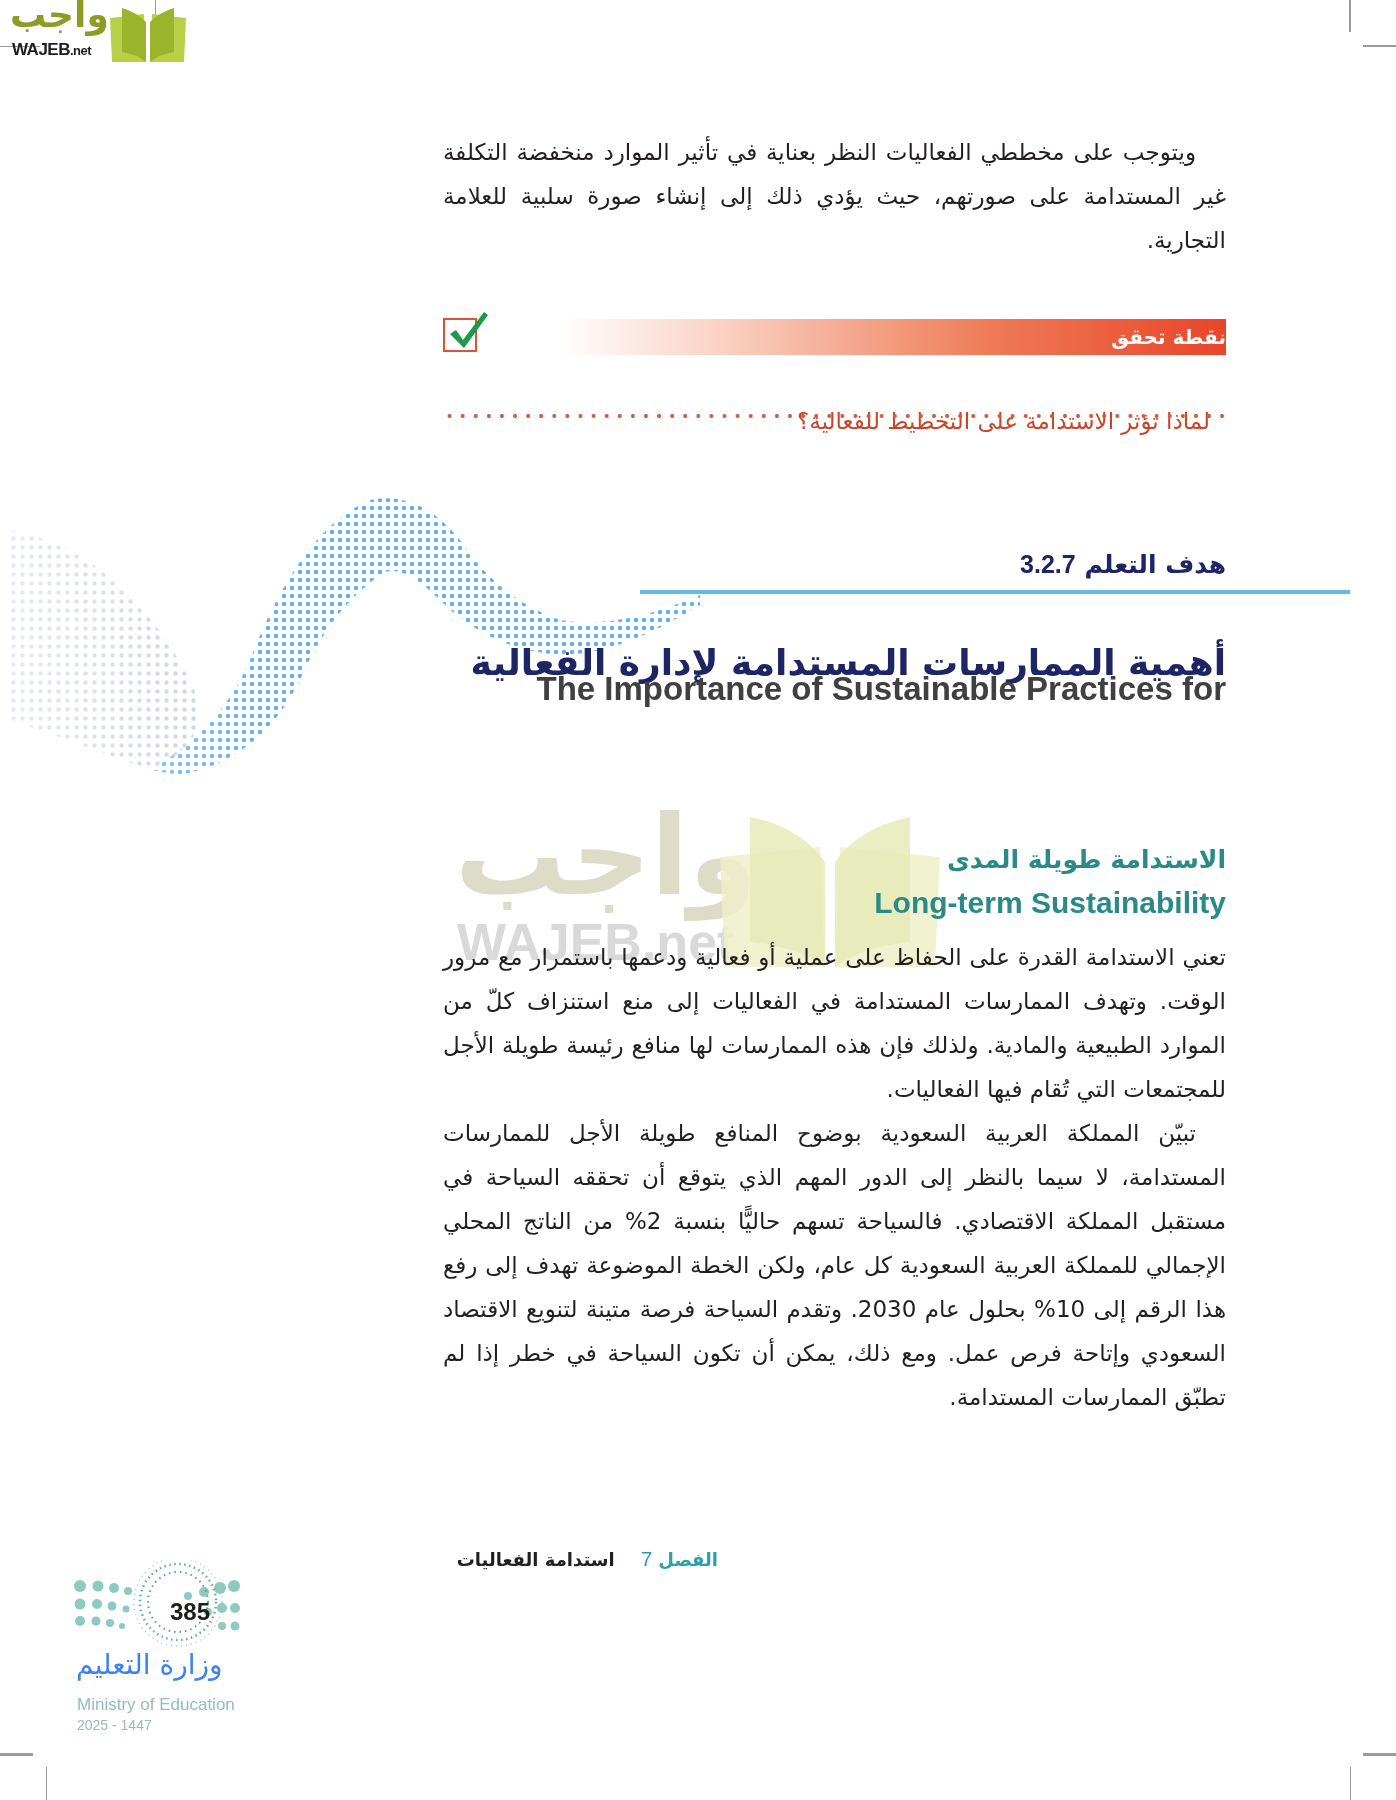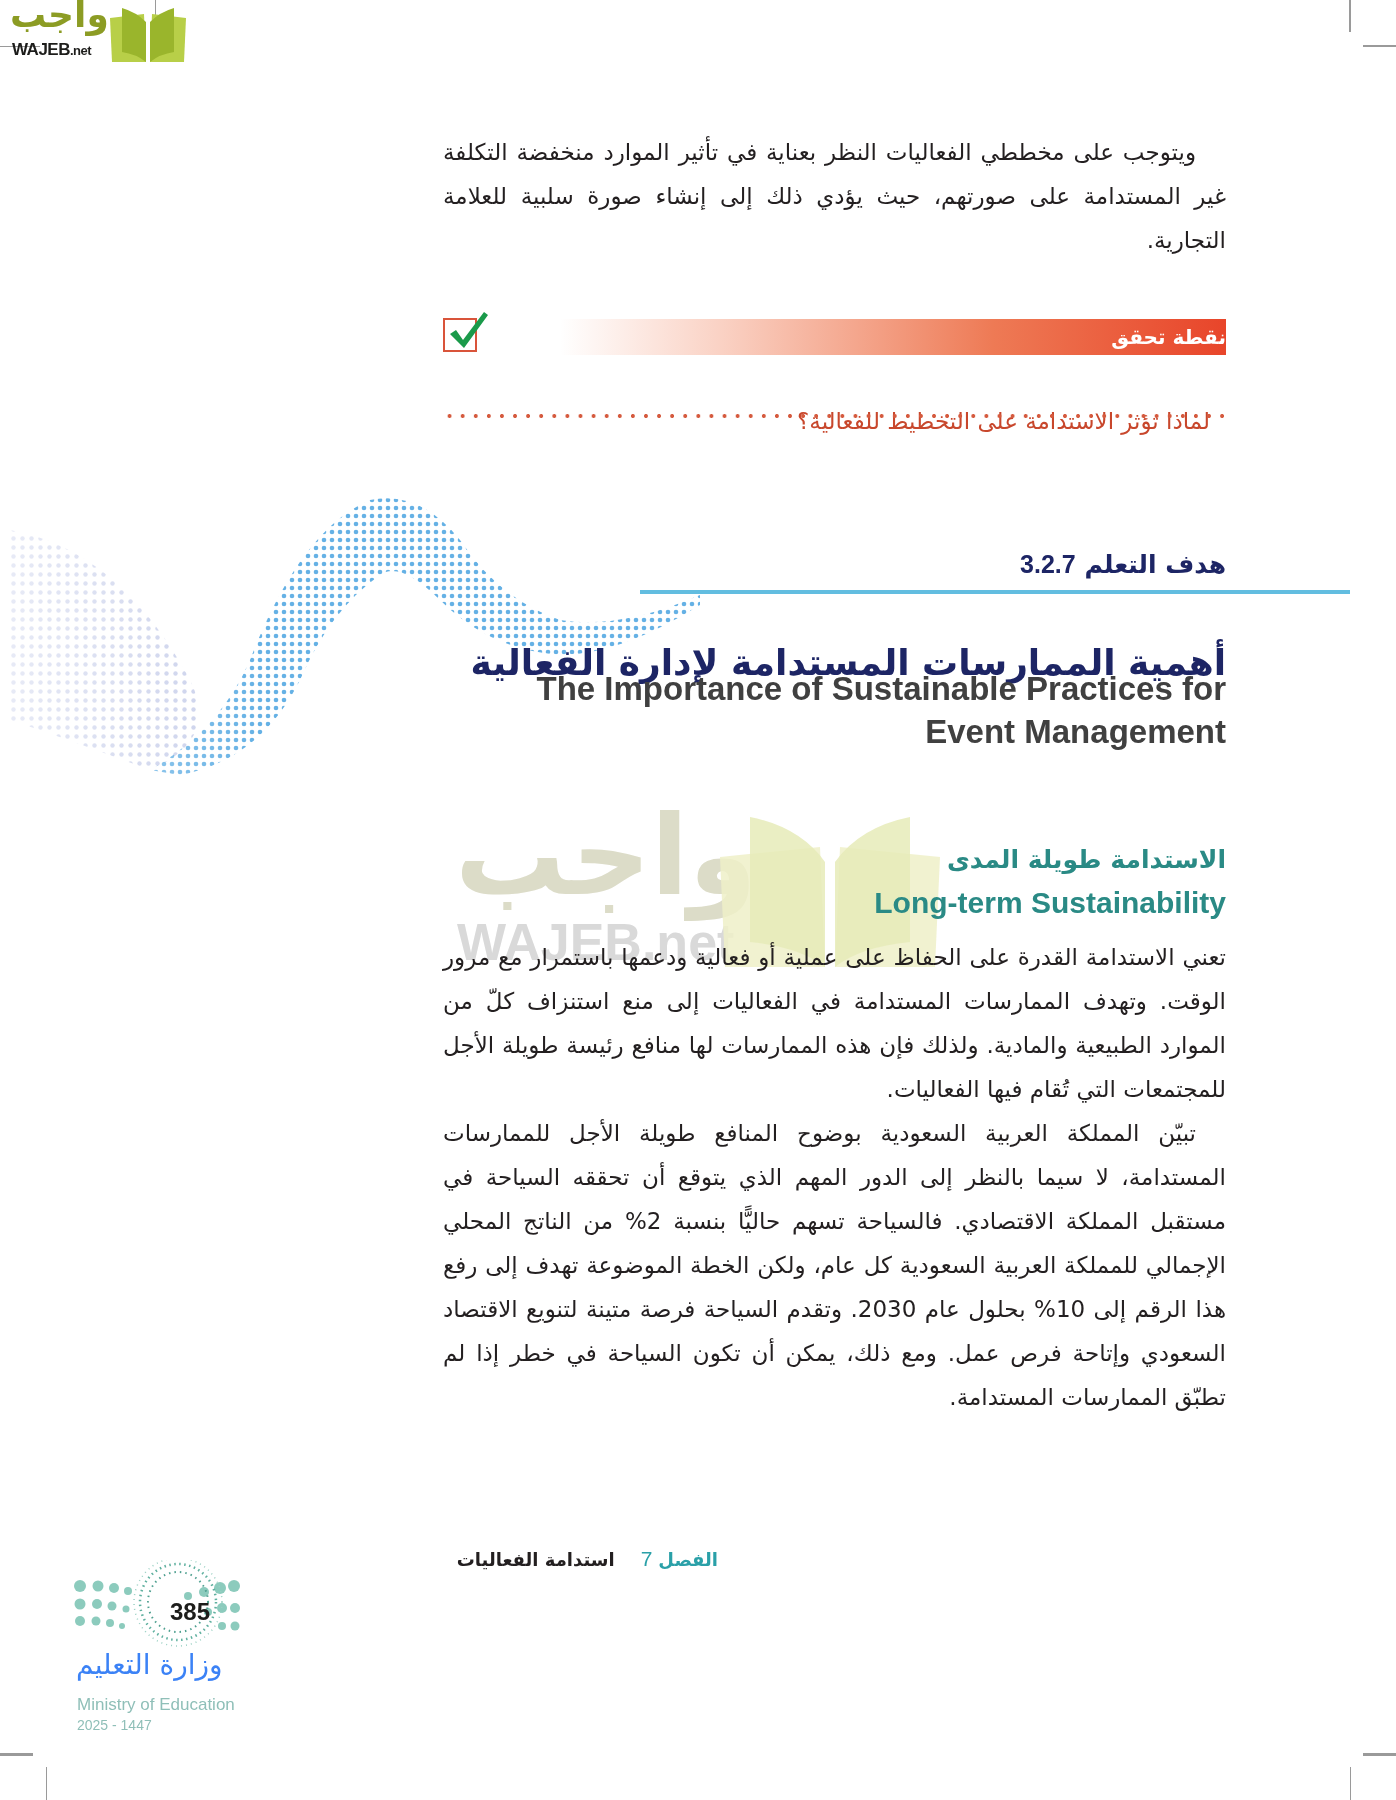--- a/index.html
+++ b/index.html
@@ -114,21 +114,20 @@
 
 <div class="abs rtl goal">
   <span>هدف التعلم</span>
   <span style="font-family:'Liberation Sans', sans-serif;">3.2.7</span>
 </div>
 <div class="abs goal-line"></div>
 
 <div class="abs rtl title-ar">أهمية الممارسات المستدامة لإدارة الفعالية</div>
 <div class="abs title-en">
   <div>The Importance of Sustainable Practices for</div>
-  <div>Event Management</div>
 </div>
 
 <div class="abs wm">
   <span class="wm-ar">واجب</span>
   <span class="wm-en">WAJEB.net</span>
   <svg style="position:absolute; left:265px; top:5px;" width="220" height="150" viewBox="0 0 220 150">
     <path d="M0 40 L100 30 L105 150 L5 150 Z" fill="#eef0c8" opacity="0.85"></path>
     <path d="M30 0 Q80 10 105 45 L105 150 Q80 130 30 125 Z" fill="#e6ebb8" opacity="0.85"></path>
     <path d="M220 40 L120 30 L115 150 L215 150 Z" fill="#eef0c8" opacity="0.85"></path>
     <path d="M190 0 Q140 10 115 45 L115 150 Q140 130 190 125 Z" fill="#e6ebb8" opacity="0.85"></path>

